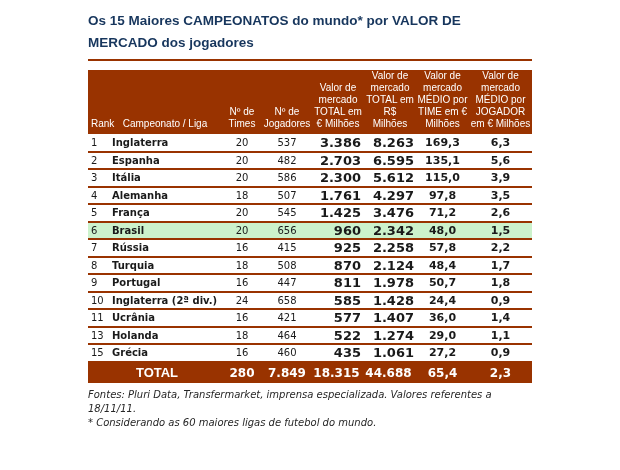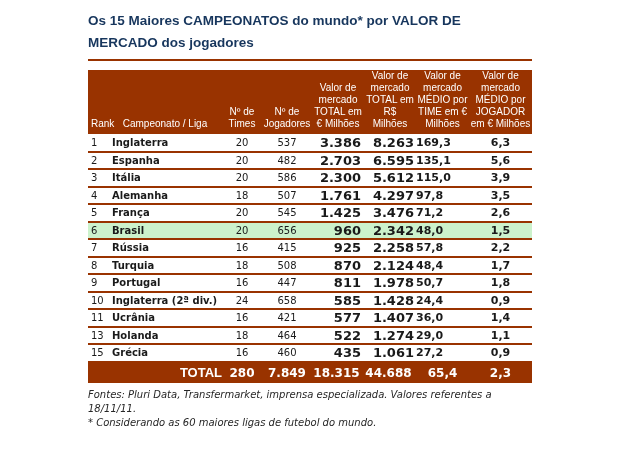--- a/index.html
+++ b/index.html
@@ -64,32 +64,32 @@
     white-space: nowrap;
   }
   tbody tr.highlight td { background: #ccf2cc; }
 
   td.d-rank { text-align: left; padding-left: 3px; }
   td.d-liga { text-align: left; padding-left: 4px; font-weight: bold; }
   td.d-times { text-align: center; }
   td.d-jog { text-align: center; }
   td.d-eur { text-align: right; padding-right: 3px; font-size: 13px; font-weight: bold; }
   td.d-brl { text-align: right; padding-right: 2px; font-size: 13px; font-weight: bold; }
-  td.d-mtime { font-size: 11px; font-weight: bold; }
+  td.d-mtime { text-align: center; font-size: 11px; font-weight: bold; }
   td.d-mjog { text-align: center; font-size: 11px; font-weight: bold; }
 
   tfoot td {
     background: #993300;
     color: #ffffff;
     font-weight: bold;
     height: 21px;
     vertical-align: middle;
     white-space: nowrap;
   }
-  td.t-label { text-align: right; padding-left: 4px; font-size: 13px; font-family: "Liberation Sans", sans-serif; }
+  td.t-label { text-align: center; padding-left: 4px; font-size: 13px; font-family: "Liberation Sans", sans-serif; }
   td.t-times, td.t-jog { text-align: center; font-size: 12px; }
   td.t-eur, td.t-brl { text-align: center; padding-right: 3px; font-size: 12px; }
   td.t-mtime, td.t-mjog { text-align: center; font-size: 12px; }
 
   .footnotes {
     margin-top: 5px;
     font-size: 10px;
     color: #262626;
     line-height: 14px;
     font-style: italic;

